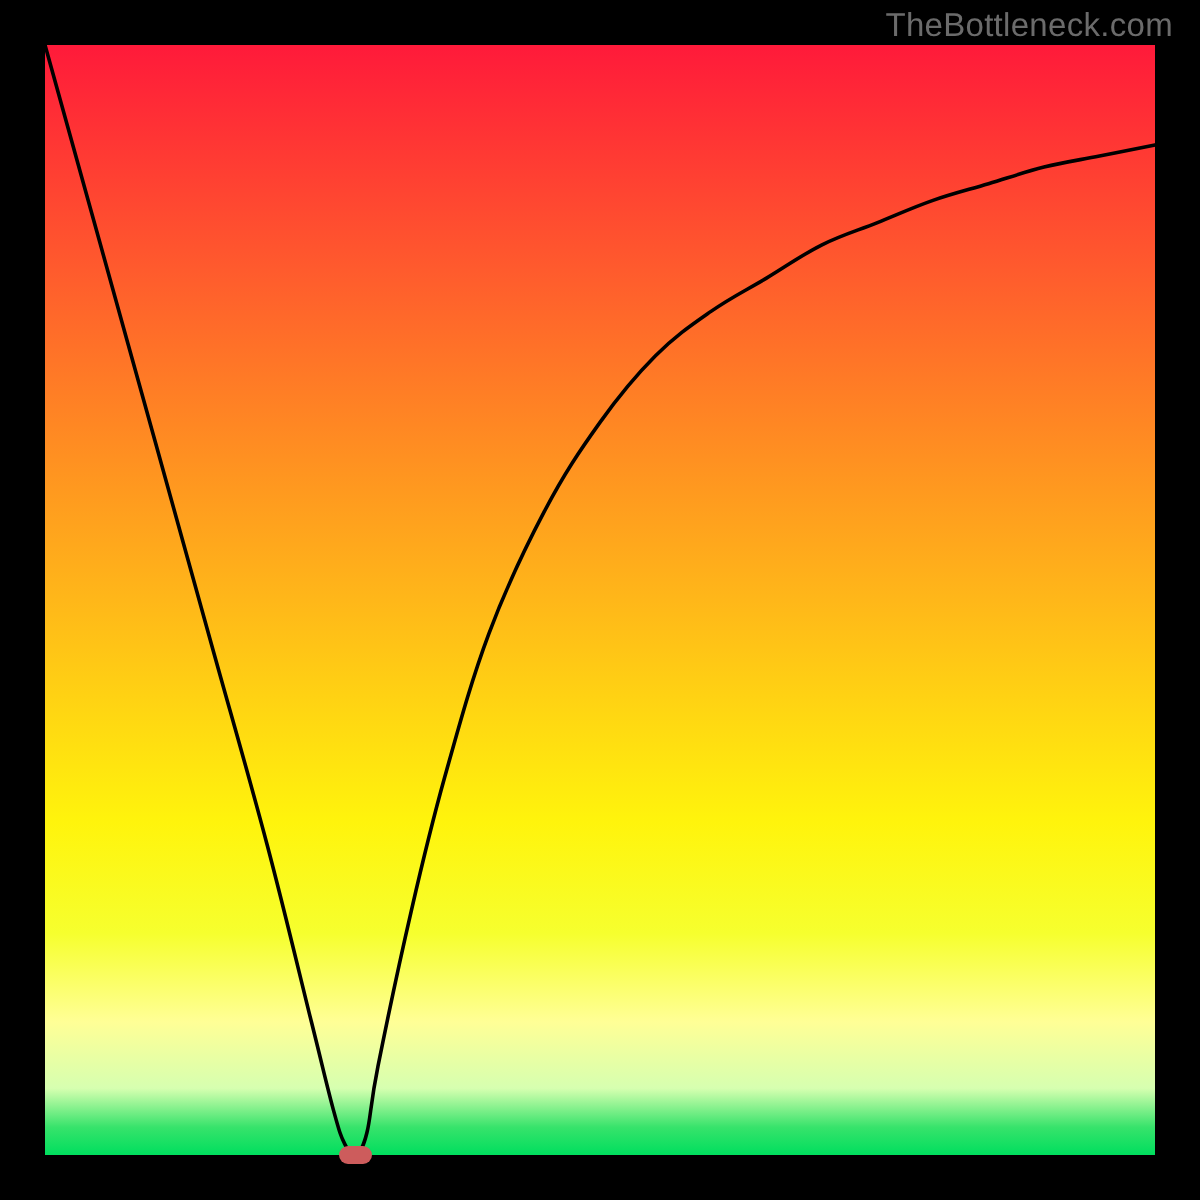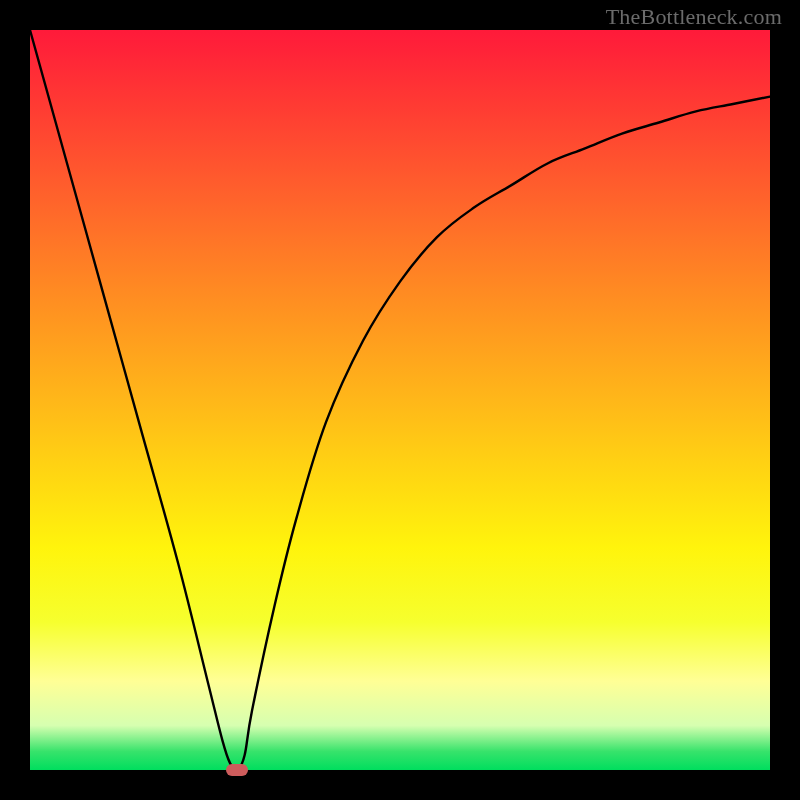--- a/index.html
+++ b/index.html
@@ -9,21 +9,20 @@
     height: 800px;
     overflow: hidden;
     background: #000;
     font-family: Arial, Helvetica, sans-serif;
   }
   .frame {
     position: relative;
     width: 800px;
     height: 589px;
     background: #000;
-    font-family: Liberation Serif, serif;
   }
   .watermark {
     position: absolute;
     top: 4px;
     right: 18px;
     color: #6b6b6b;
     font-size: 22px;
     font-weight: 400;
     letter-spacing: 0.2px;
     z-index: 10;

